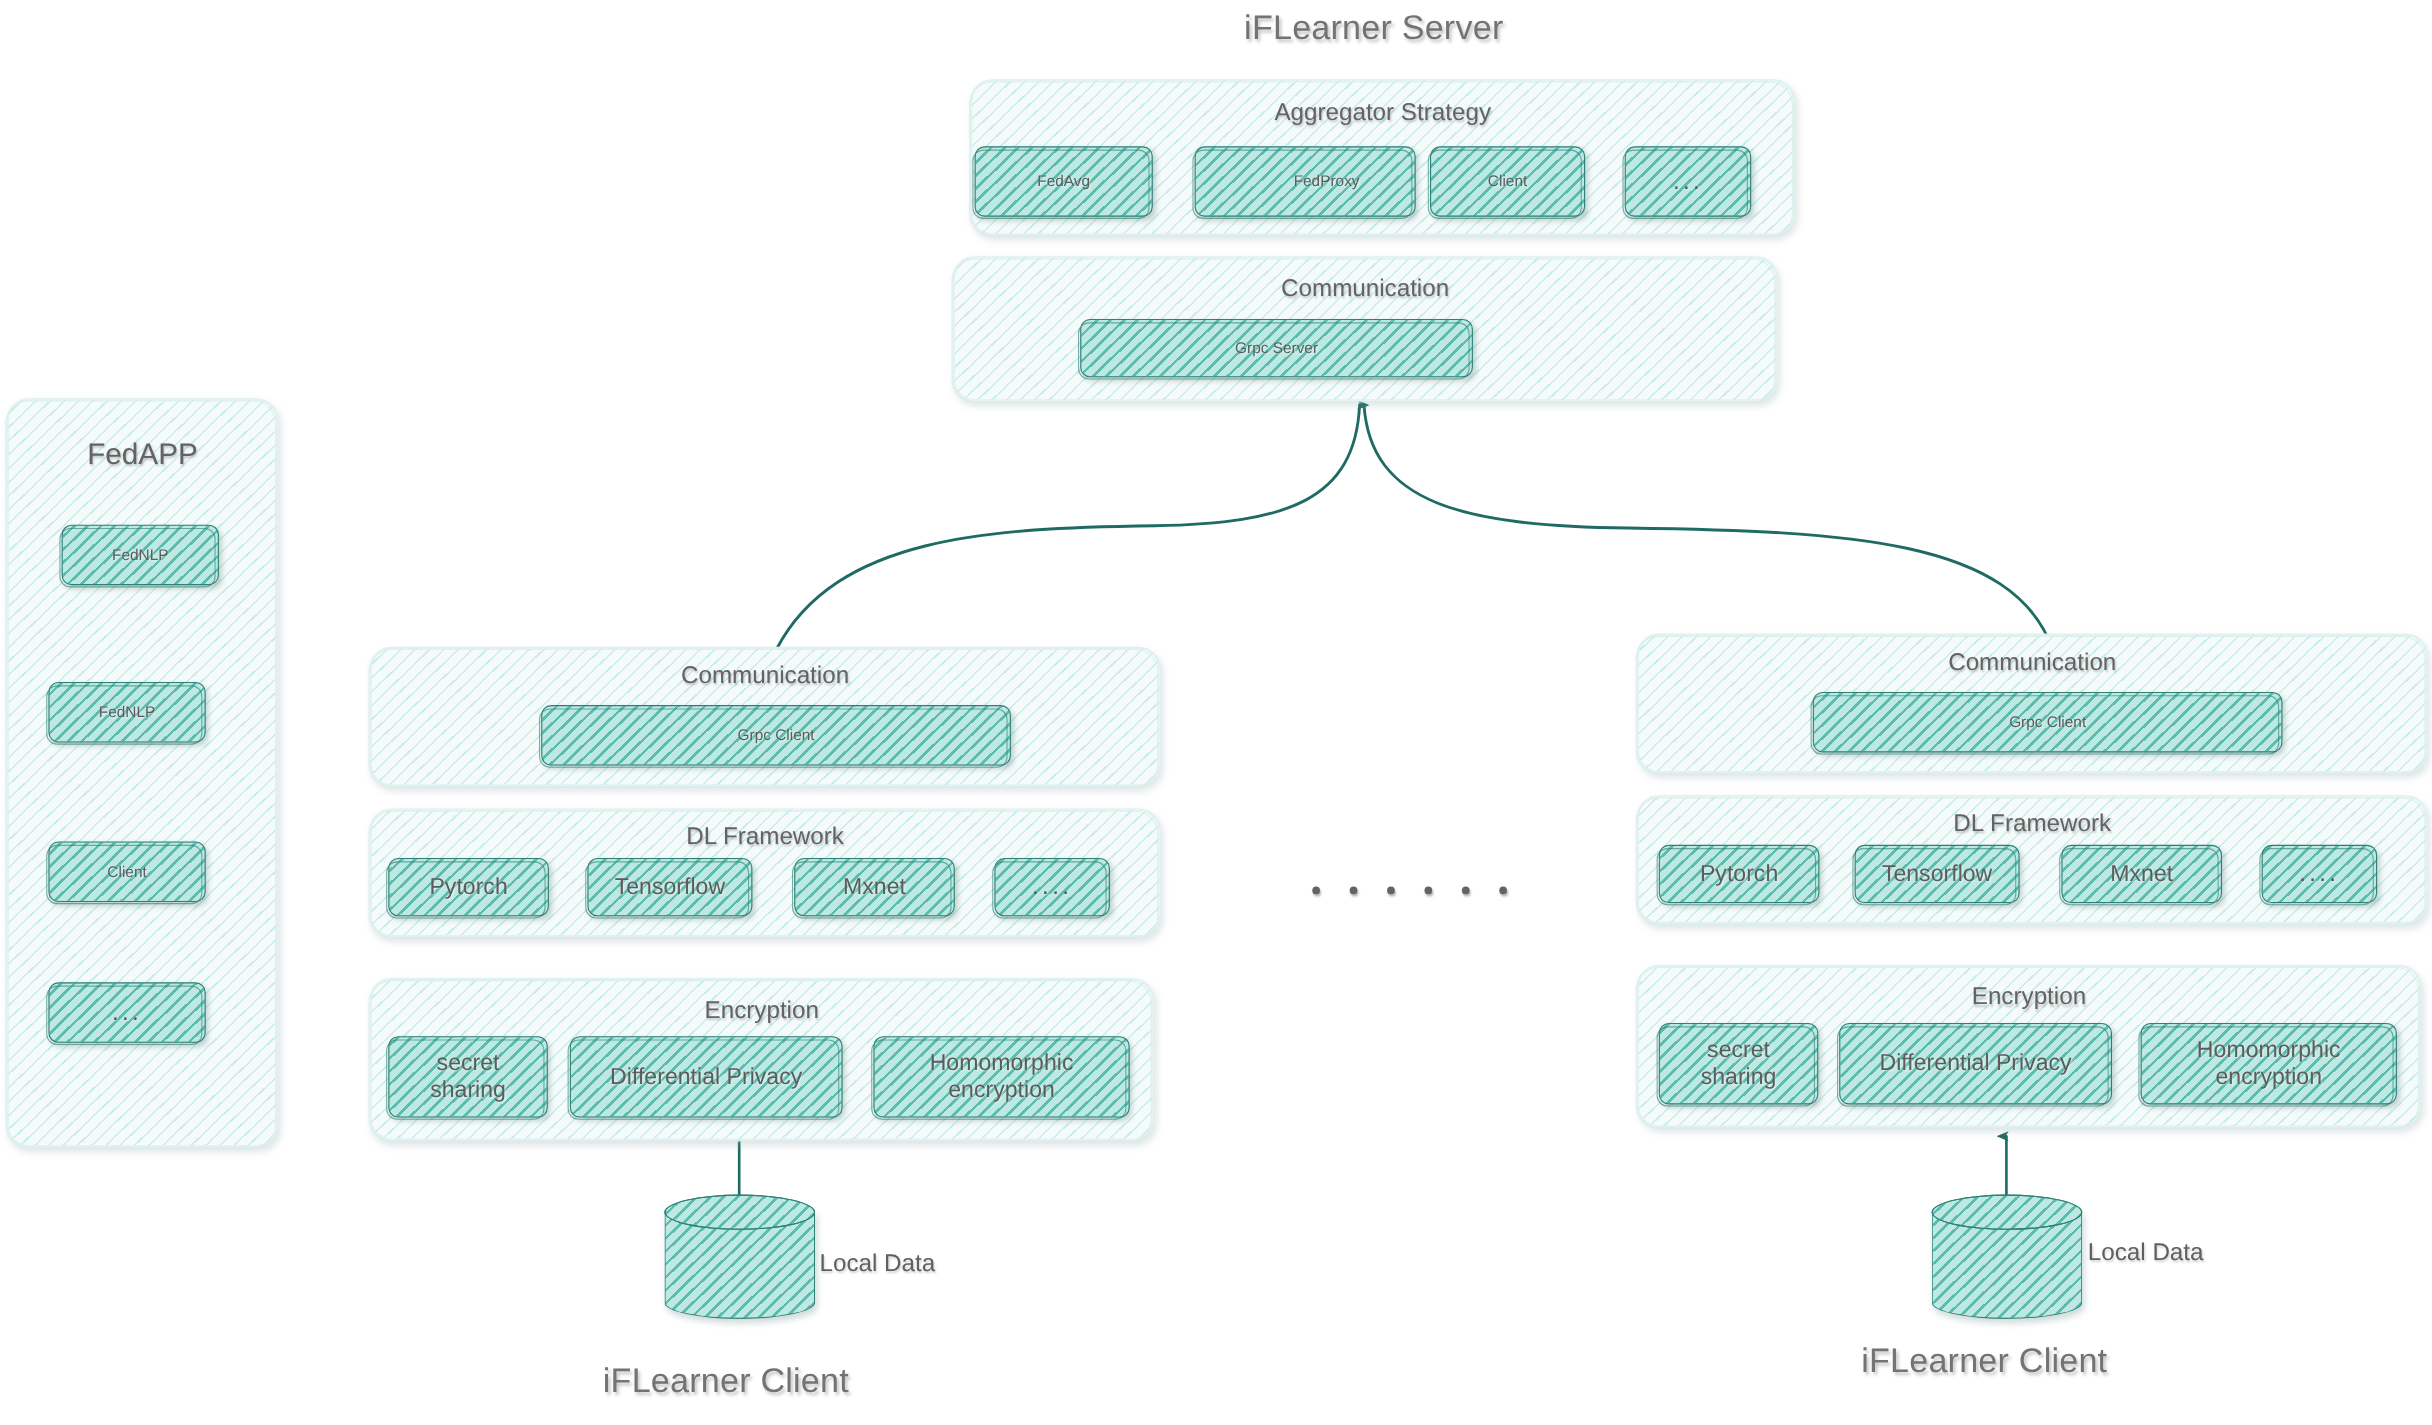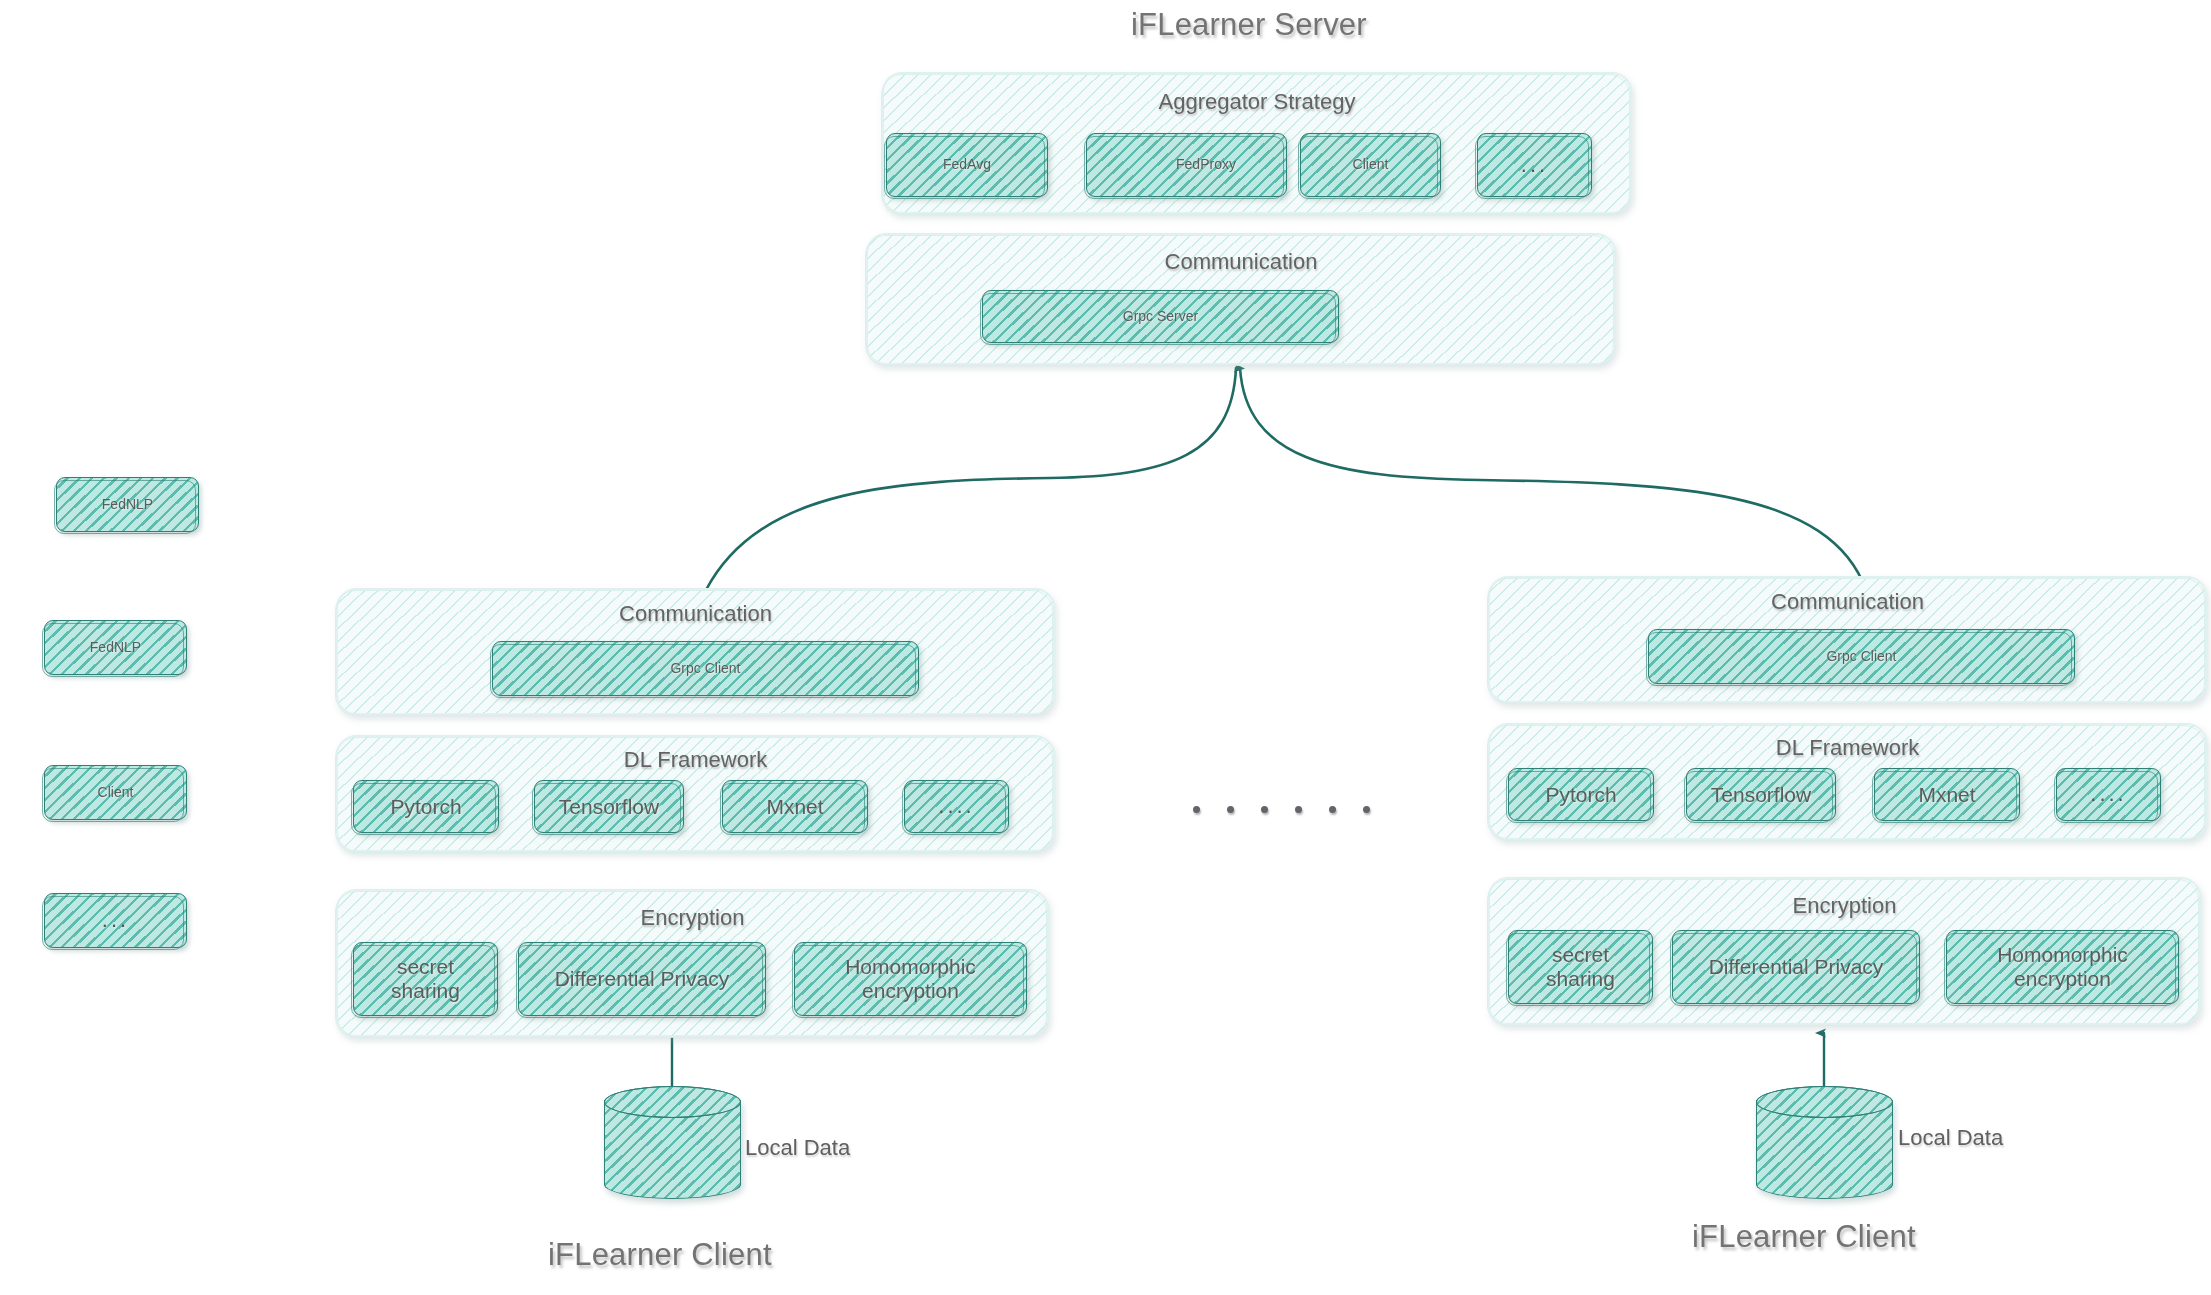--- a/index.html
+++ b/index.html
@@ -135,20 +135,23 @@
     <span class="box-label dots">...</span>
   </div>
 
   <div class="panel" style="left:866px;top:233px;width:748px;height:130px;">
     <div class="panel-title" style="left:0;right:0;top:15px;text-align:center;position:absolute;">Communication</div>
   </div>
   <div class="box" style="left:982px;top:290px;width:355px;height:51px;">
     <span class="box-label">Grpc Server</span>
   </div>
 
+  <div class="panel" style="left:6px;top:362px;width:245px;height:679px;">
+    <div class="panel-title" style="left:0;right:0;top:35px;text-align:center;position:absolute;font-size:27px;">FedAPP</div>
+  </div>
   <div class="box" style="left:44px;top:477px;width:141px;height:53px;margin-left:12px;">
     <span class="box-label">FedNLP</span>
   </div>
   <div class="box" style="left:44px;top:620px;width:141px;height:53px;">
     <span class="box-label">FedNLP</span>
   </div>
   <div class="box" style="left:44px;top:765px;width:141px;height:53px;">
     <span class="box-label">Client</span>
   </div>
   <div class="box" style="left:44px;top:893px;width:141px;height:53px;">

